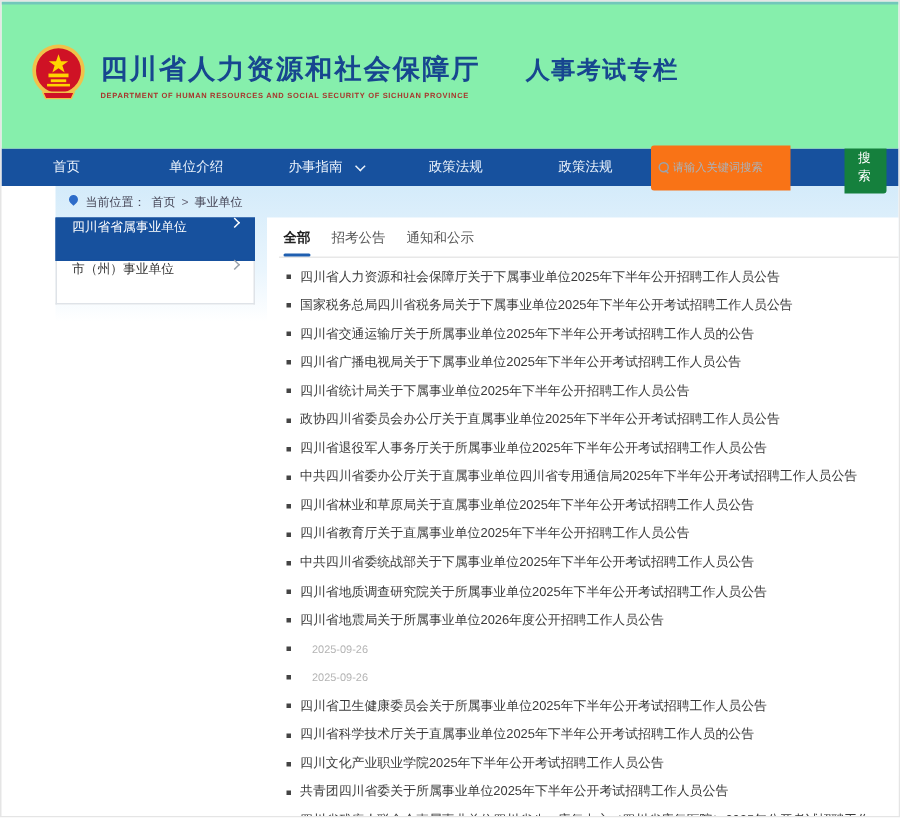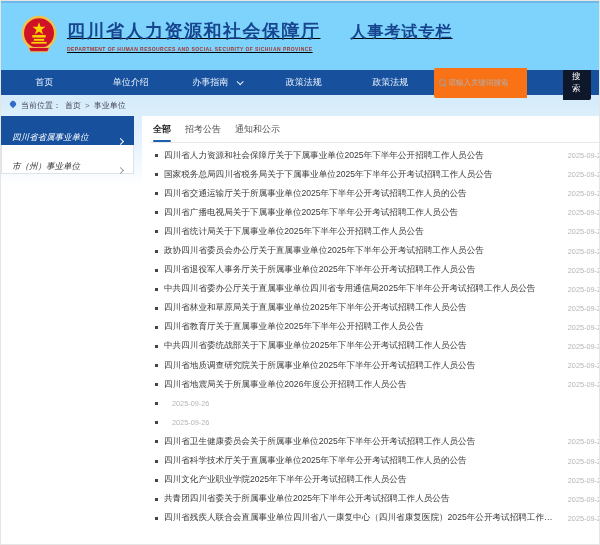--- a/index.html
+++ b/index.html
@@ -1,64 +1,63 @@
 <!DOCTYPE html>
 <html><head>
 <meta charset="utf-8">
 <style>
   * { margin:0; padding:0; box-sizing:border-box; }
   html,body { font-family:"Liberation Sans","DejaVu Sans",sans-serif; }
   .page { position:relative; width:600px; height:545px; background:#fff; overflow:hidden; border:1px solid #e5e5e5; }
 
   
   .banner {
-    height:69px; position:relative; display:flex; align-items:center; padding-left:18px;
+    height:98px; position:relative; display:flex; align-items:center; padding-left:18px;
     background:
       radial-gradient(ellipse 130px 38px at 82% 12%, rgba(255,255,255,.95), rgba(255,255,255,0) 72%),
       radial-gradient(ellipse 110px 34px at 97% 55%, rgba(255,255,255,.85), rgba(255,255,255,0) 70%),
       radial-gradient(ellipse 150px 40px at 12% 22%, rgba(255,255,255,.8), rgba(255,255,255,0) 70%),
       radial-gradient(ellipse 120px 34px at 38% 95%, rgba(255,255,255,.7), rgba(255,255,255,0) 70%),
       radial-gradient(ellipse 90px 26px at 60% 8%, rgba(255,255,255,.75), rgba(255,255,255,0) 70%),
       linear-gradient(180deg,#8cc1ea 0%,#a5d2f1 55%,#bede f6 100%);
-    background-color:#7dd3fc;
-    text-decoration:underline;
+    background-color:#86efac;
   }
   .banner::before { content:""; position:absolute; top:0; left:0; right:0; height:2px; background:rgba(90,150,205,.45); }
   .emblem { width:40px; height:42px; flex:0 0 auto; margin-right:8px; }
   .title-block { display:flex; flex-direction:column; }
   .site-title { font-size:18px; font-weight:bold; color:#17468f; letter-spacing:1.5px; font-family:"Liberation Serif","DejaVu Serif",serif; }
   .site-sub { font-size:5px; color:#a8352c; letter-spacing:.45px; margin-top:3px; font-weight:bold; }
   .column-title { font-size:16px; font-weight:bold; color:#17468f; margin-left:30px; margin-top:-6px; letter-spacing:1px; }
 
   
   .nav { height:25px; background:#17519e; display:flex; align-items:center; color:#fff; }
   .nav-item { width:96px; text-align:center; font-size:9px; color:#eaf2fb; cursor:pointer; display:flex; justify-content:center; align-items:center; gap:9px; }
   .chev-down { width:5px; height:5px; border-right:1.4px solid #eaf2fb; border-bottom:1.4px solid #eaf2fb; transform:rotate(45deg) translateY(-1px); display:inline-block; }
   .search-wrap { margin-left:auto; margin-right:8px; display:flex; align-items:center; }
   .search-box { position:relative; width:94px; height:30px; background:#f97316; border-radius:2px 0 0 2px; display:flex; align-items:center; }
   .mag { position:relative; width:7px; height:7px; margin:0 3px 0 5px; flex:0 0 auto; }
   .mag::before { content:""; position:absolute; width:5px; height:5px; border:1px solid #9aa3ad; border-radius:50%; top:0; left:0; }
   .mag::after { content:""; position:absolute; width:3px; height:1px; background:#9aa3ad; transform:rotate(45deg); left:4.5px; top:5.5px; }
   .search-input { border:0; outline:0; width:78px; font-size:7.5px; color:#333; background:transparent; }
   .search-input::placeholder { color:#aab2bb; }
-  .search-btn { height:34px; padding:0 9px; background:#0f172a; color:#fff; font-size:8.5px; border:0; border-radius:0 2px 2px 0; cursor:pointer; letter-spacing:1px;margin-left:36px; }
-
-  
-  .below { height:393px; background:linear-gradient(180deg,#d4ebfa 0px,#e9f5fd 55px,#ffffff 90px); }
+  .search-btn { height:34px; padding:0 9px; background:#15803d; color:#fff; font-size:8.5px; border:0; border-radius:0 2px 2px 0; cursor:pointer; letter-spacing:1px;margin-left:36px; }
+
+  
+  .below { height:393px; background:linear-gradient(180deg,#d4ebfa 0px,#e9f5fd 55px,#ffffff 90px);margin-left:36px; }
   .breadcrumb { height:21px; display:flex; align-items:center; padding-left:8px; font-size:8px; color:#445; gap:4px; }
   .pin { width:8px; height:10px; position:relative; flex:0 0 auto; }
   .pin::before { content:""; position:absolute; left:1px; top:0; width:6px; height:6px; background:#2d6cc9; border-radius:50% 50% 50% 0; transform:rotate(-45deg); }
   .crumb-link { color:#445; text-decoration:none; cursor:pointer; }
   .crumb-sep { color:#667; }
 
   .content { display:flex; align-items:flex-start; }
 
   
   .sidebar { width:133px; flex:0 0 auto; }
-  .side-item { height:29px; background:#fff; border:1px solid #dfe3e8; border-top:0; display:flex; align-items:flex-end; justify-content:space-between; padding:0 10px; font-size:8.5px; color:#333; cursor:pointer;font-style:italic; }
+  .side-item { height:29px; background:#fff; border:1px solid #dfe3e8; border-top:0; display:flex; align-items:flex-start; justify-content:space-between; padding:0 10px; font-size:8.5px; color:#333; cursor:pointer; }
   .side-item:first-child { border-top:1px solid #dfe3e8; }
   .side-item.active { background:#17519e; border-color:#17519e; color:#fff; }
   .chev-right { width:5px; height:5px; border-right:1.3px solid #98a0aa; border-top:1.3px solid #98a0aa; transform:rotate(45deg); }
   .side-item.active .chev-right { border-color:#fff; }
 
   
   .main { flex:1; background:#fff; margin-left:8px; padding:0 5px 0 8px; min-height:414px; }
   .tabs { display:flex; gap:14px; height:27px; align-items:center; border-bottom:1px solid #e8e8e8; padding-left:3px; }
   .tab { font-size:9px; color:#555; cursor:pointer; position:relative; height:100%; display:flex; align-items:center; }
   .tab.active { color:#222; font-weight:bold; }

